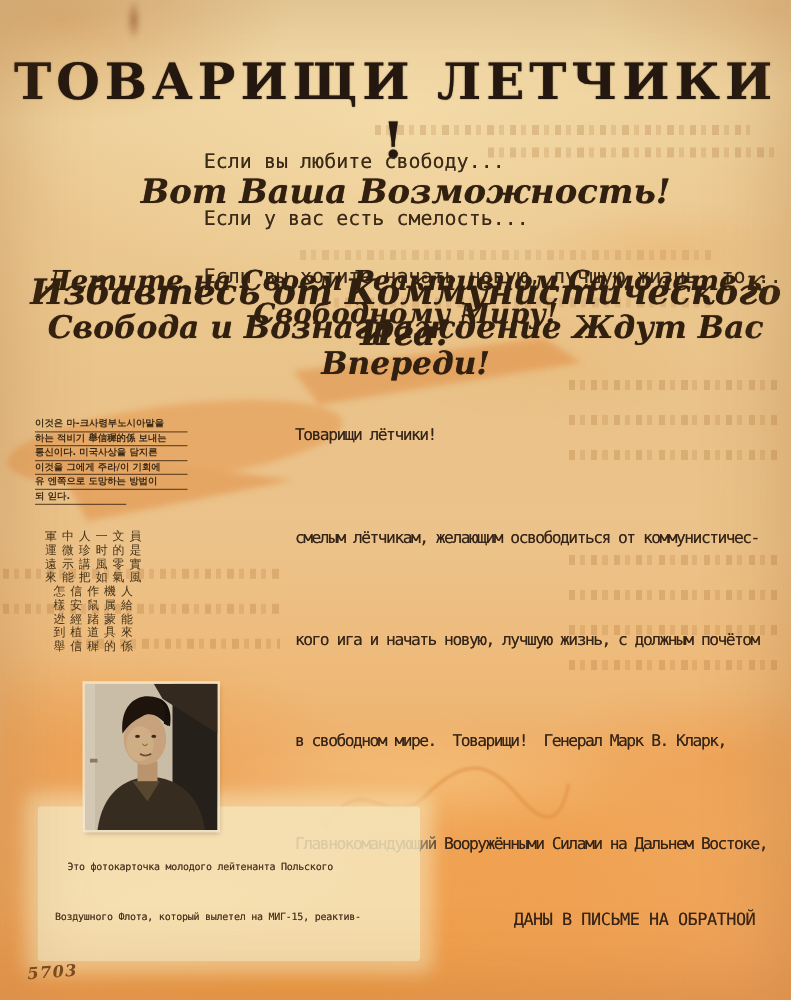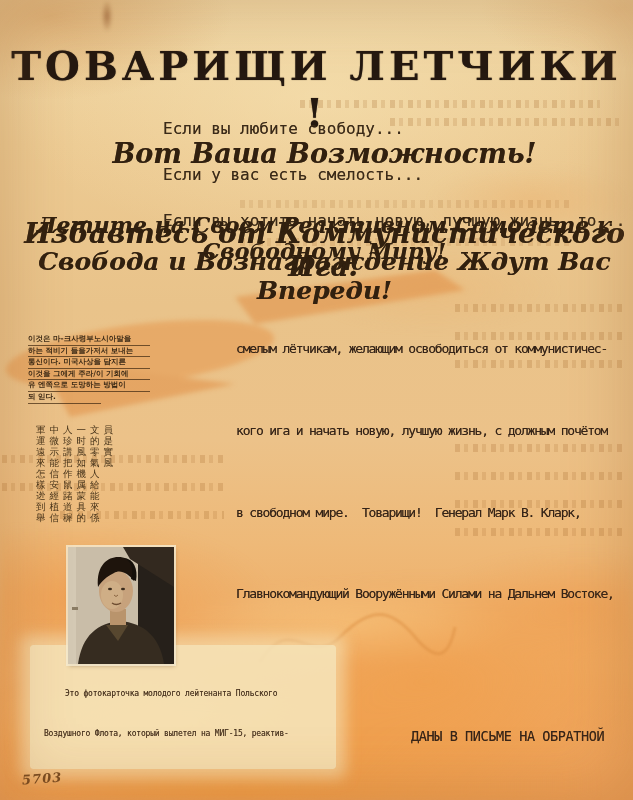--- a/index.html
+++ b/index.html
@@ -71,29 +71,29 @@
   .bodyblock div{white-space:pre;}
   .instr{left:347px;top:668px;font-size:13.5px;letter-spacing:-.4px;line-height:27.6px;color:#372519;}
   .instr div{white-space:pre;}
   .instr .first{margin-left:64px;}
   
   .korean{left:28px;top:334px;width:122px;font-family:"DejaVu Sans","Liberation Sans",sans-serif;
     font-size:7.5px;line-height:10.6px;font-weight:bold;color:#3b2a16;}
   .korean div{border-bottom:1px solid rgba(70,45,20,.75);white-space:nowrap;overflow:hidden;}
   .korean div:last-child{border-bottom:1px solid rgba(70,45,20,.75);width:60%;}
   .chinese{left:36px;top:424px;font-family:"DejaVu Sans","Liberation Sans",sans-serif;
-    font-size:9.5px;line-height:11px;letter-spacing:4px;color:#453219;white-space:nowrap;}
+    font-size:9.5px;line-height:11px;letter-spacing:4px;color:#453219;white-space:nowrap;text-align:center;}
   .chinese .ind{}
   
   .photo{left:68px;top:547px;width:106px;height:117px;box-shadow:0 0 0 2px rgba(246,236,210,.8),1px 2px 4px rgba(90,50,20,.35);}
   .cappatch{left:30px;top:645px;width:306px;height:124px;background:rgba(246,231,190,.85);
     border-radius:3px;box-shadow:0 0 14px 10px rgba(246,231,190,.55);}
   .caption{left:44px;top:660px;width:288px;font-size:8px;line-height:13.4px;letter-spacing:-.2px;color:#4a3420;}
   .caption div{white-space:pre;}
-  .caption .indent{margin-left:21px;}
+  .caption .indent{margin-left:10px;}
   .leafnum{left:22px;top:771px;font-family:"DejaVu Serif","Liberation Serif",serif;
     font-size:13px;font-style:italic;font-weight:bold;color:#774a20;transform:rotate(-4deg);letter-spacing:1px;}
   .vignette{left:0;top:0;width:633px;height:800px;pointer-events:none;
     box-shadow:inset 0 0 60px 10px rgba(150,90,40,.25);}
 </style>
 </head>
 <body>
 
 <div class="page">
 
@@ -133,20 +133,21 @@
     <div>Если у вас есть смелость...</div>
     <div>Если вы хотите начать новую, лучшую жизнь, то...</div>
   </div>
 
   <div class="abs script s1">Вот Ваша Возможность!</div>
   <div class="abs script s2">Избавтесь от Коммунистического Ига!</div>
   <div class="abs script s3">Летите на Своем Реактивном Самолете к Свободному Миру!</div>
   <div class="abs script s4">Свобода и Вознаграждение Ждут Вас Впереди!</div>
 
   <div class="abs bodyblock tw">
+    <div>Товарищи лётчики!</div>
     <div>смелым лётчикам, желающим освободиться от коммунистичес-</div>
     <div>кого ига и начать новую, лучшую жизнь, с должным почётом</div>
     <div>в свободном мире.  Товарищи!  Генерал Марк В. Кларк,</div>
     <div>Главнокомандующий Вооружёнными Силами на Дальнем Востоке,</div>
     
     
     
     
     
     
@@ -156,21 +157,21 @@
 
   <div class="abs instr tw">
     <div class="first">ДАНЫ В ПИСЬМЕ НА ОБРАТНОЙ</div>
     
     
     
   </div>
 
   <div class="abs korean">
     <div>이것은 마-크사령부노시아말을</div>
-    <div>하는 적비기 들을가저서 보내는</div>
+    <div>하는 적비기 舉信穉的係 보내는</div>
     <div>통신이다. 미국사상을 담지른</div>
     <div>이것을 그에게 주라/이 기회에</div>
     <div>유 엔쪽으로 도망하는 방법이</div>
     <div>되 읻다.</div>
   </div>
 
   <div class="abs chinese">
     <div>軍中人一文員</div>
     <div>運微珍时的是</div>
     <div>遠示講風零實</div>

